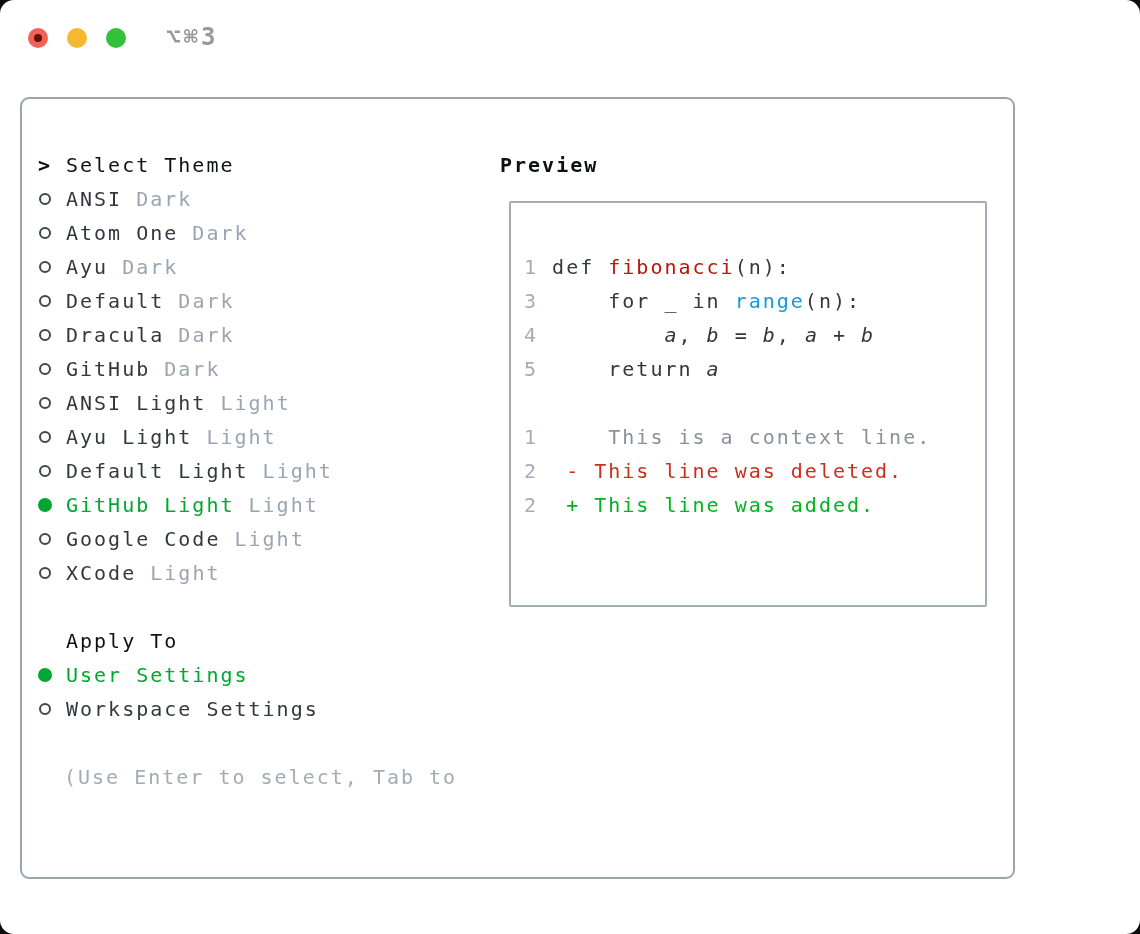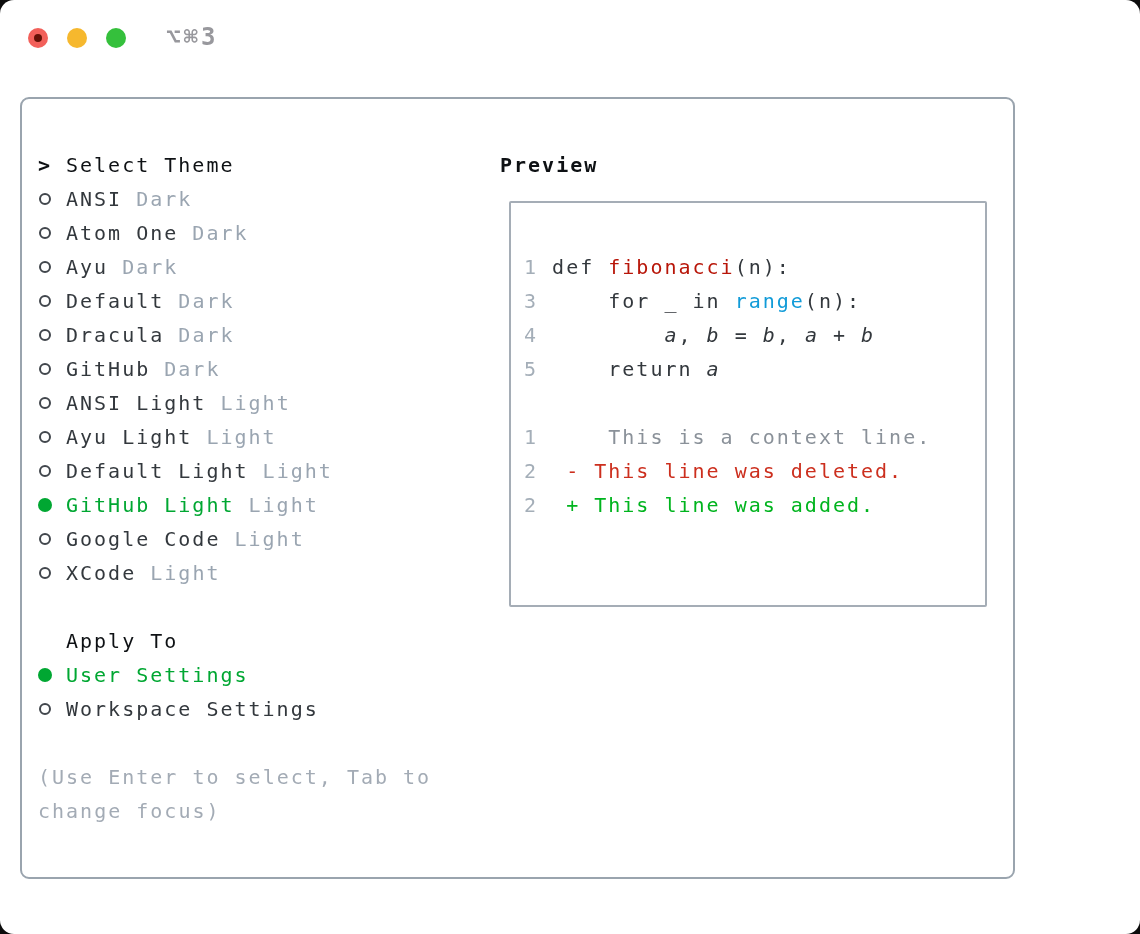--- a/index.html
+++ b/index.html
@@ -47,21 +47,21 @@
   .marker{width:28px;flex:0 0 28px;display:flex;align-items:center;}
   .prompt{font-weight:bold;color:var(--heading);}
   .hdr-label{font-weight:normal;color:var(--heading);}
   .sub-label{color:var(--heading);}
   .circle{width:12px;height:12px;border-radius:50%;border:2px solid var(--circle);
     box-sizing:border-box;margin-left:1px;}
   .circle.filled{border:none;width:14px;height:14px;background:var(--green);margin-left:0;}
   .opt-name{color:var(--text);}
   .opt-name.selected{color:var(--green);text-align:center;}
   .opt-tag{color:var(--tag);}
-  .help-line{height:34px;line-height:34px;color:var(--help);white-space:pre;}
+  .help-line{height:34px;line-height:34px;color:var(--help);white-space:pre;margin-left:26px;}
   
   .preview-heading{
     position:absolute;left:478px;top:49px;height:34px;line-height:34px;
     font-weight:bold;color:var(--heading);white-space:pre;
   }
   .preview-box{
     position:absolute;left:487px;top:102px;
     width:478px;height:406px;
     box-sizing:border-box;
     border:2px solid var(--preview-border);
@@ -127,21 +127,20 @@
 
       <div id="apply-list">
           <div class="row"><span class="marker"><span class="circle filled"></span></span><span class="opt-name selected">User Settings</span></div>
           <div class="row"><span class="marker"><span class="circle"></span></span><span class="opt-name">Workspace Settings</span></div>
         </div>
 
       <div class="row spacer"></div>
 
       <div id="help-lines">
           <div class="help-line">(Use Enter to select, Tab to</div>
-          <div class="help-line">change focus)</div>
         </div>
     </div>
 
     <div class="preview-heading">Preview</div>
 
     <div class="preview-box" id="preview-box">
         <div class="code-line"><span class="seg-lineno">1 </span><span class="seg-code">def </span><span class="seg-function">fibonacci</span><span class="seg-code">(n):</span></div>
         <div class="code-line"><span class="seg-lineno">3 </span><span class="seg-code">    for _ in </span><span class="seg-builtin">range</span><span class="seg-code">(n):</span></div>
         <div class="code-line"><span class="seg-lineno">4 </span><span class="seg-code">        </span><span class="seg-variable">a</span><span class="seg-code">, </span><span class="seg-variable">b</span><span class="seg-code"> = </span><span class="seg-variable">b</span><span class="seg-code">, </span><span class="seg-variable">a</span><span class="seg-code"> + </span><span class="seg-variable">b</span></div>
         <div class="code-line"><span class="seg-lineno">5 </span><span class="seg-code">    return </span><span class="seg-variable">a</span></div>

